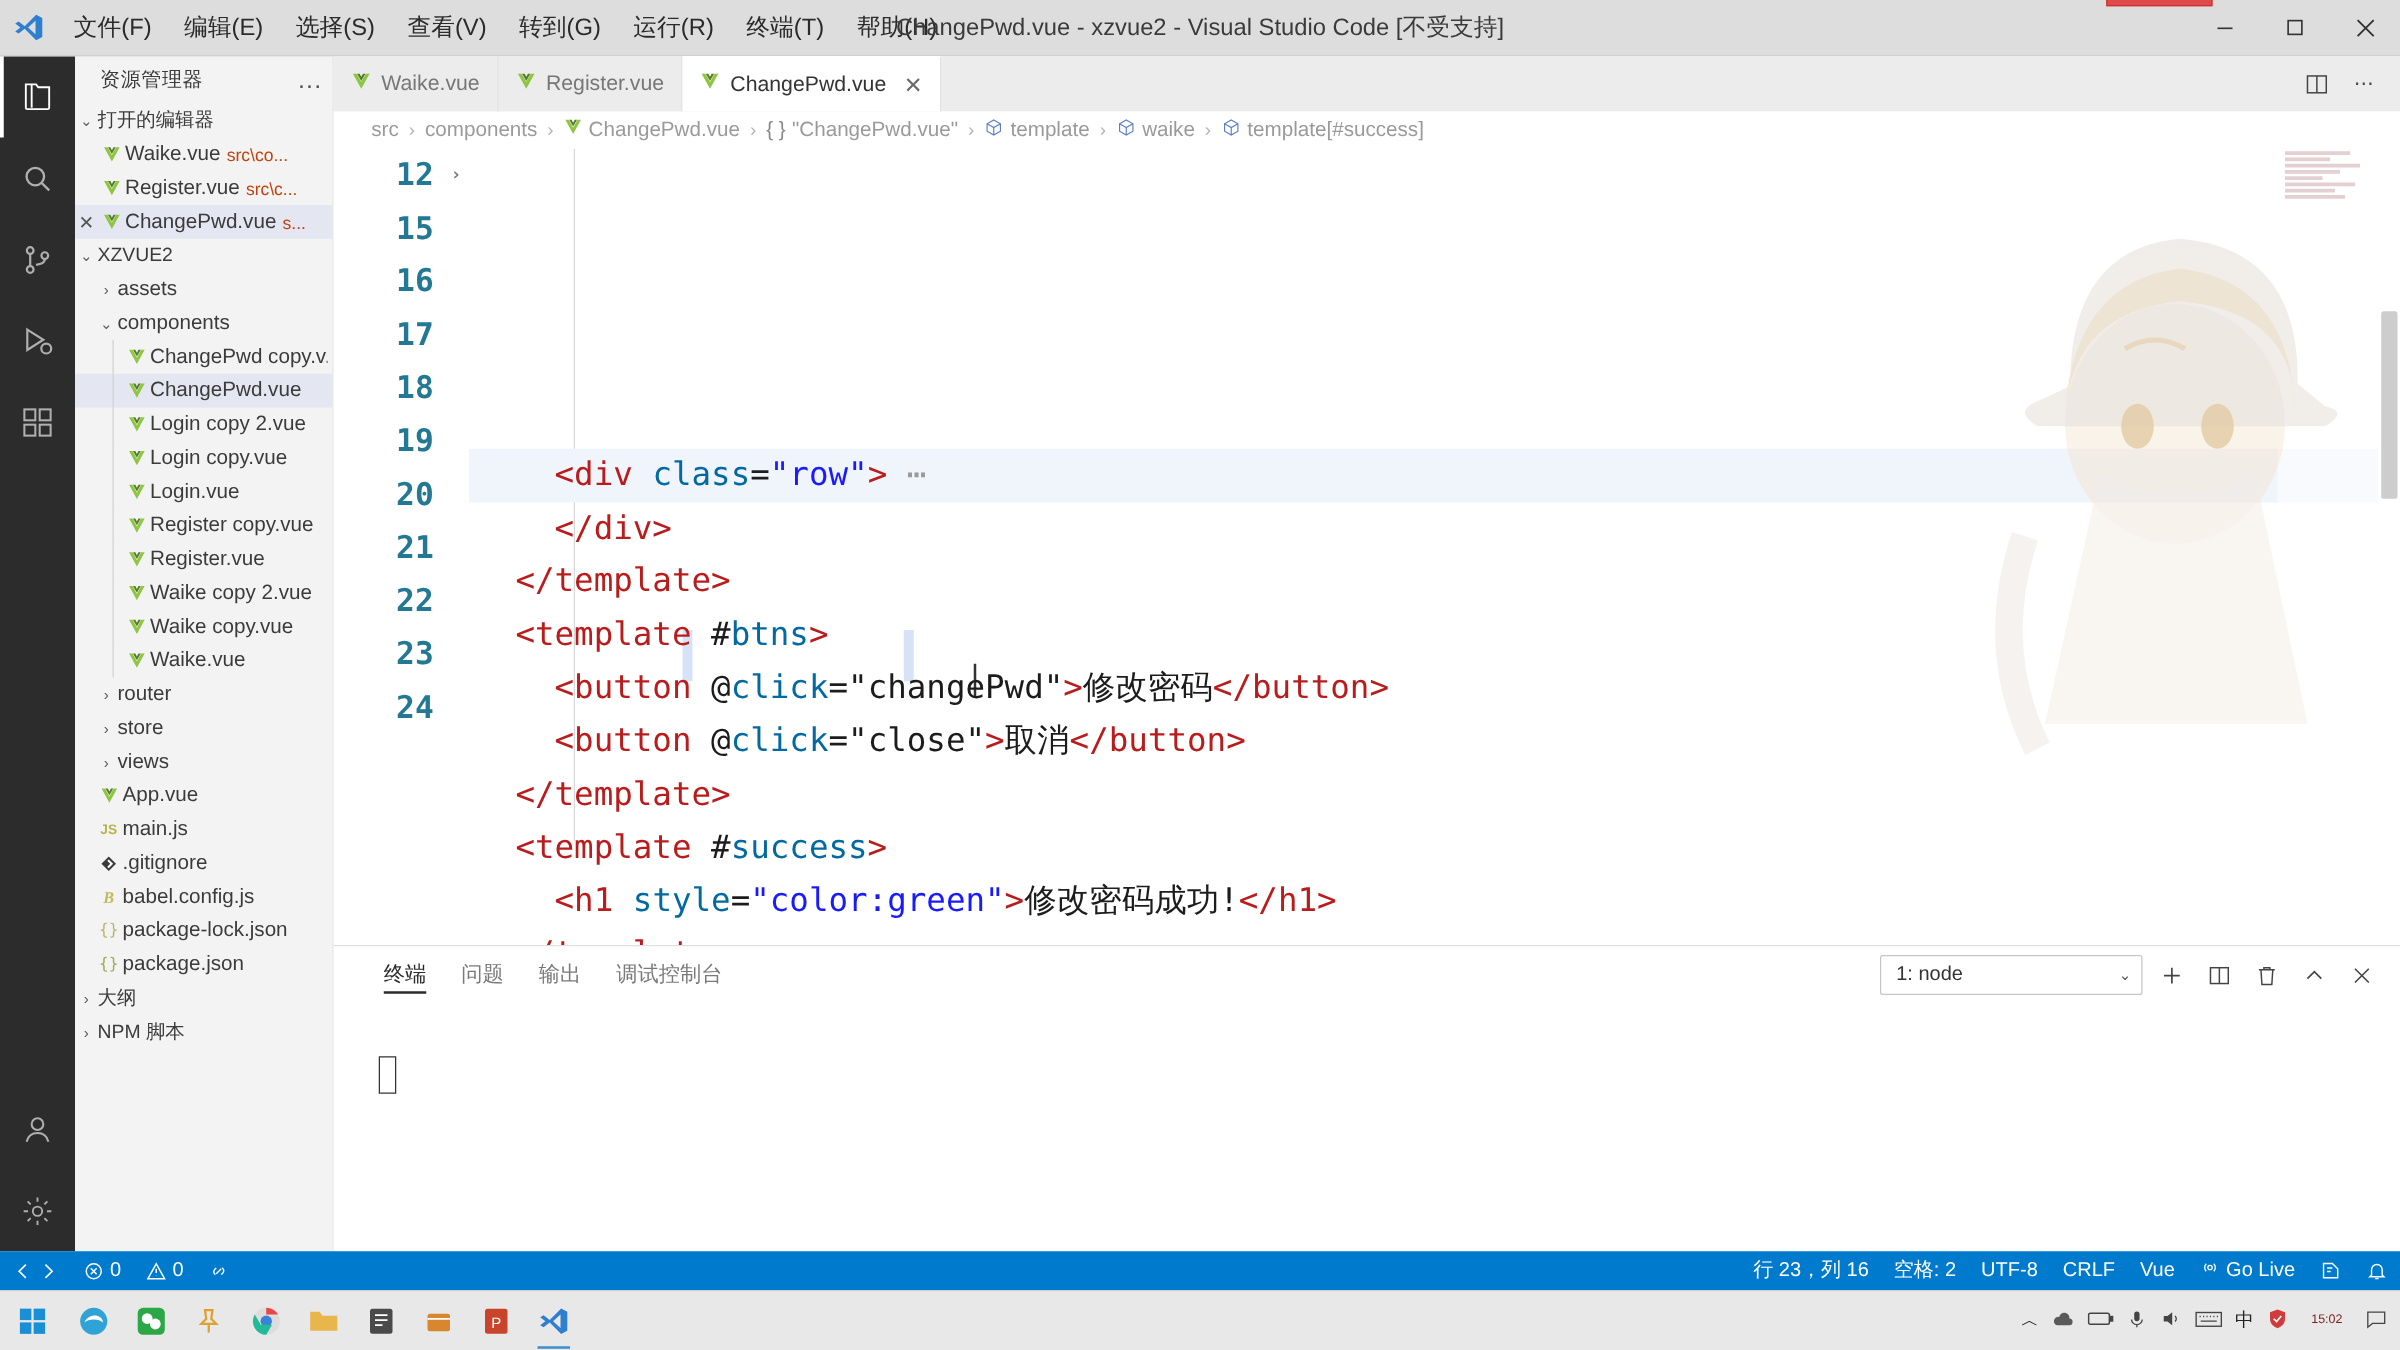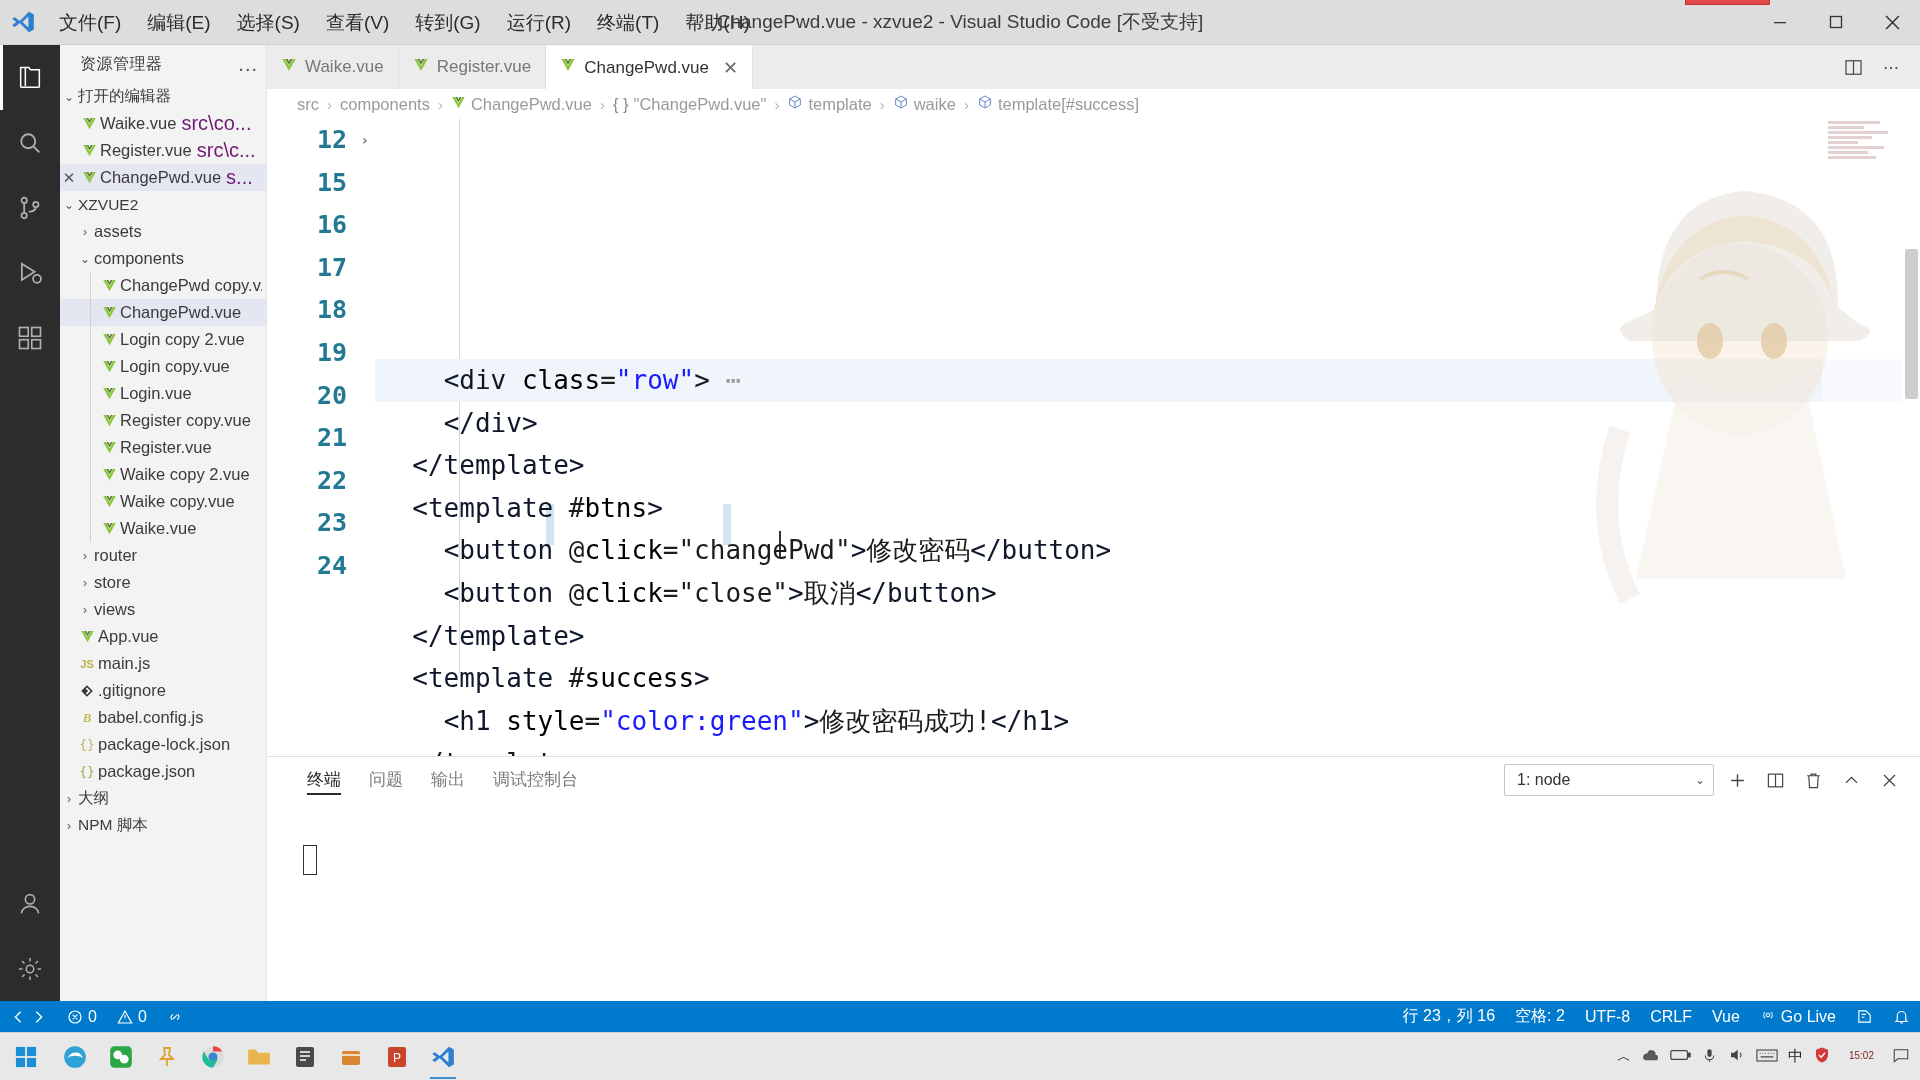--- a/index.html
+++ b/index.html
@@ -60,21 +60,21 @@
   .tree { font-size: 16.5px; color: #3b3b3b; overflow: hidden; flex: 1 1 auto; }
   .row {
     height: 27px; display: flex; align-items: center; white-space: nowrap; position: relative;
     padding-right: 4px;
   }
   .row.sel { background: #e4e6f1; }
   .row.sel-open { background: #e4e6f1; }
   .twist { width: 18px; flex: 0 0 18px; text-align: center; font-size: 12px; color: #5a5a5a; }
   .ficon { width: 22px; flex: 0 0 22px; display:flex; align-items:center; justify-content:center; }
   .lbl { overflow: hidden; text-overflow: clip; }
-  .dim { color: #701a75; font-size: 20px; margin-left: 5px; }
+  .dim { color: #c2410c; font-size: 14px; margin-left: 5px; }
   .sec-lbl { font-weight: normal; font-size: 15.5px; }
   .closex { width: 18px; flex:0 0 18px; text-align:center; color:#555; font-size: 15px; }
   .indent-guide {
     position: absolute; left: 0; top: 0; bottom: 0; width: 1px; background: #d2d2d2;
   }
 
   
   .editor-area { flex: 1 1 auto; display: flex; flex-direction: column; min-width: 0; background: #fff; }
 
   .tabbar { height: 44px; background: #ececec; display: flex; flex: 0 0 44px; position: relative; }
@@ -102,22 +102,22 @@
     position: relative;
   }
   .gline { height: 42.6px; line-height: 42.6px; padding-right: 28px; position: relative; font-weight: bold; }
   .gline .fold { position: absolute; right: 6px; top: 0; font-size: 14px; color: #777; }
   .code {
     flex: 1 1 auto; font-family: "DejaVu Sans Mono", monospace; font-size: 26px;
     color: #1c1c1c; position: relative; overflow: hidden; white-space: pre;
   }
   .cline { height: 42.6px; line-height: 42.6px; padding-left: 6px; position: relative; }
   .cline.hl { background: #f0f4fb; }
-  .tok-tag { color: #0f172a; }
-  .tok-attr { color: #000000; margin-top: 24px; }
+  .tok-tag { color: #b91c1c; }
+  .tok-attr { color: #0369a1; margin-top: 24px; }
   .tok-val { color: #1a1aff; }
   .tok-plain { color: #1c1c1c; }
   .tok-dots { color: #9a9a9a; }
   .ig { position: absolute; top: 0; bottom: 0; width: 1px; background: #d8d8d8; }
   .sel-box { position: absolute; background: #d6e3f7; }
   .mouse-caret { position: absolute; width: 2px; height: 26px; background: #333; }
 
   .minimap {
     position: absolute; right: 18px; top: 0; width: 80px; bottom: 0; opacity: .5;
     background: #fff; pointer-events: none;

